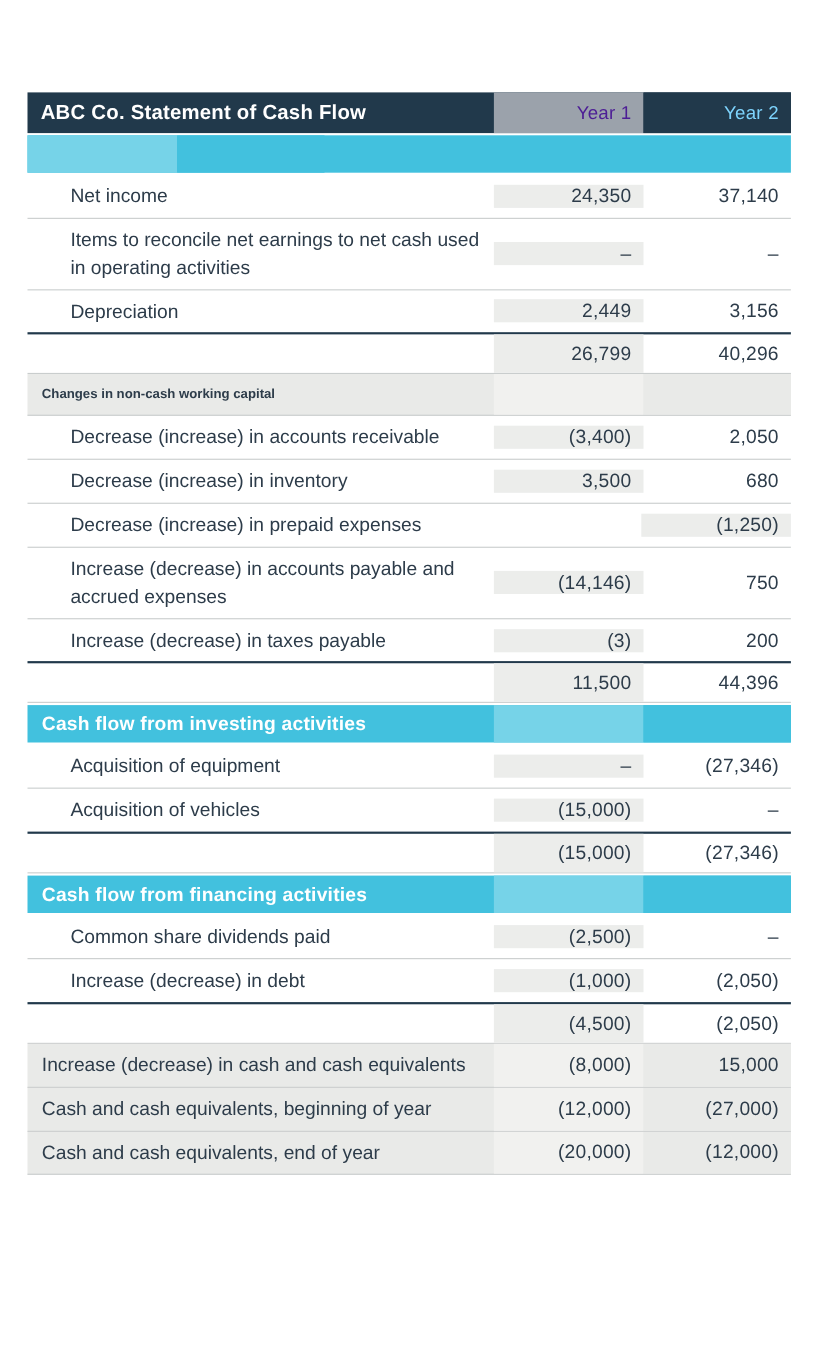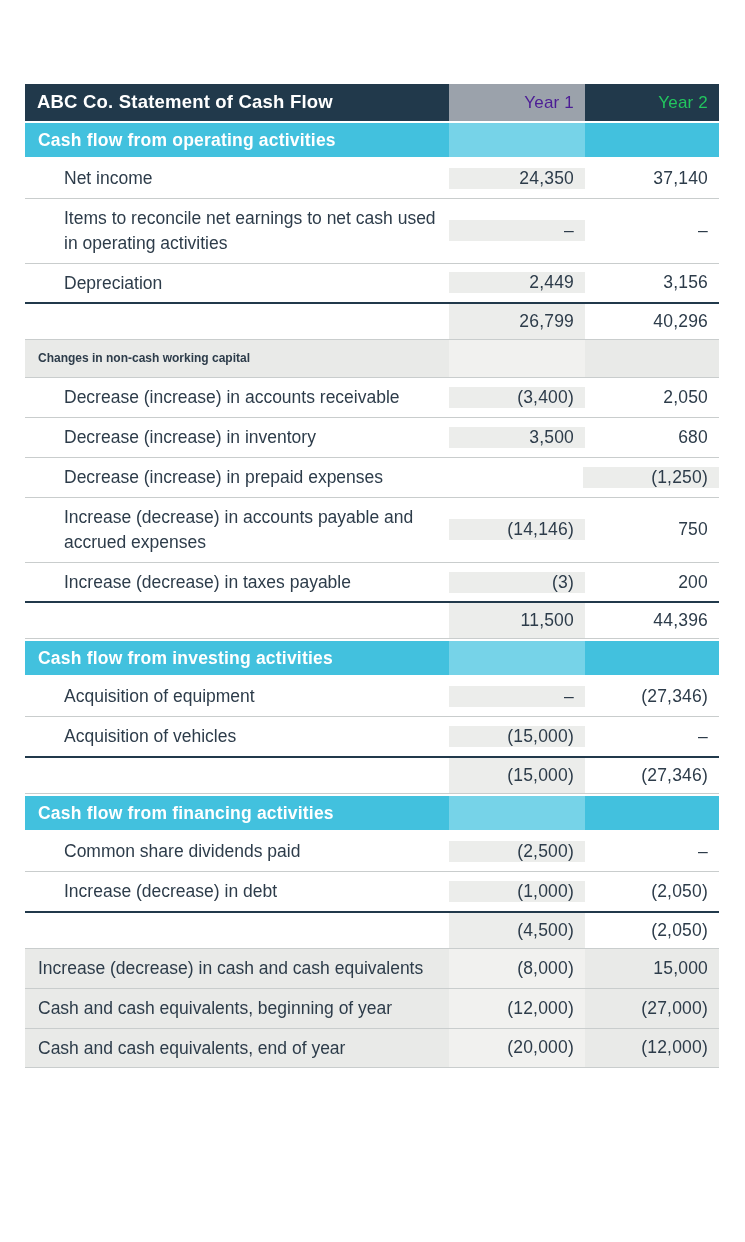--- a/index.html
+++ b/index.html
@@ -27,21 +27,21 @@
   .cell{display:flex;align-items:center;}
   .cell.label{flex:1;min-width:0;line-height:1.42;}
   .cell.y1{width:136px;justify-content:flex-end;padding-right:11px;background:var(--y1band);}
   .cell.y2{width:134px;justify-content:flex-end;padding-right:11px;}
   .num{font-size:17.5px;letter-spacing:0.2px;}
 
   
   .row--header{height:37px;background:var(--navy);}
   .row--header .label{color:#ffffff;font-weight:bold;font-size:18.5px;padding-left:12px;letter-spacing:0.2px;}
   .row--header .y1{background:var(--grayhead);color:#4c1d95;font-size:17px;}
-  .row--header .y2{background:var(--navy);color:#22c55e;font-size:17px;}
+  .row--header .y2{background:var(--navy);color:#7dd3fc;font-size:17px;}
 
   
   .row--section{height:34px;background:var(--cyan);margin:2px 0;}
   .row--section .label{color:#ffffff;font-weight:bold;font-size:17.5px;padding-left:13px;letter-spacing:0.2px;}
   .row--section .y1{background:var(--cyan-light);}
   .row--section .y2{background:var(--cyan);}
 
   
   .row--item{min-height:38px;border-bottom:1px solid var(--thin);align-items:center;}
   .row--item .label{font-size:17.5px;padding:7px 12px 7px 39px;}
@@ -68,21 +68,20 @@
 <body>
 
 <div class="cashflow-table">
   <div class="row row--header">
     <div class="cell label">ABC Co. Statement of Cash Flow</div>
     <div class="cell y1 num">Year 1</div>
     <div class="cell y2 num">Year 2</div>
   </div>
   <div id="rows">
       <div class="row row--section">
-        <div class="cell label">Cash flow from operating activities</div>
         <div class="cell y1 num"></div>
         <div class="cell y2 num"></div>
       </div>
       <div class="row row--item">
         <div class="cell label">Net income</div>
         <div class="cell y1 num">24,350</div>
         <div class="cell y2 num">37,140</div>
       </div>
       <div class="row row--item">
         <div class="cell label">Items to reconcile net earnings to net cash used in operating activities</div>

